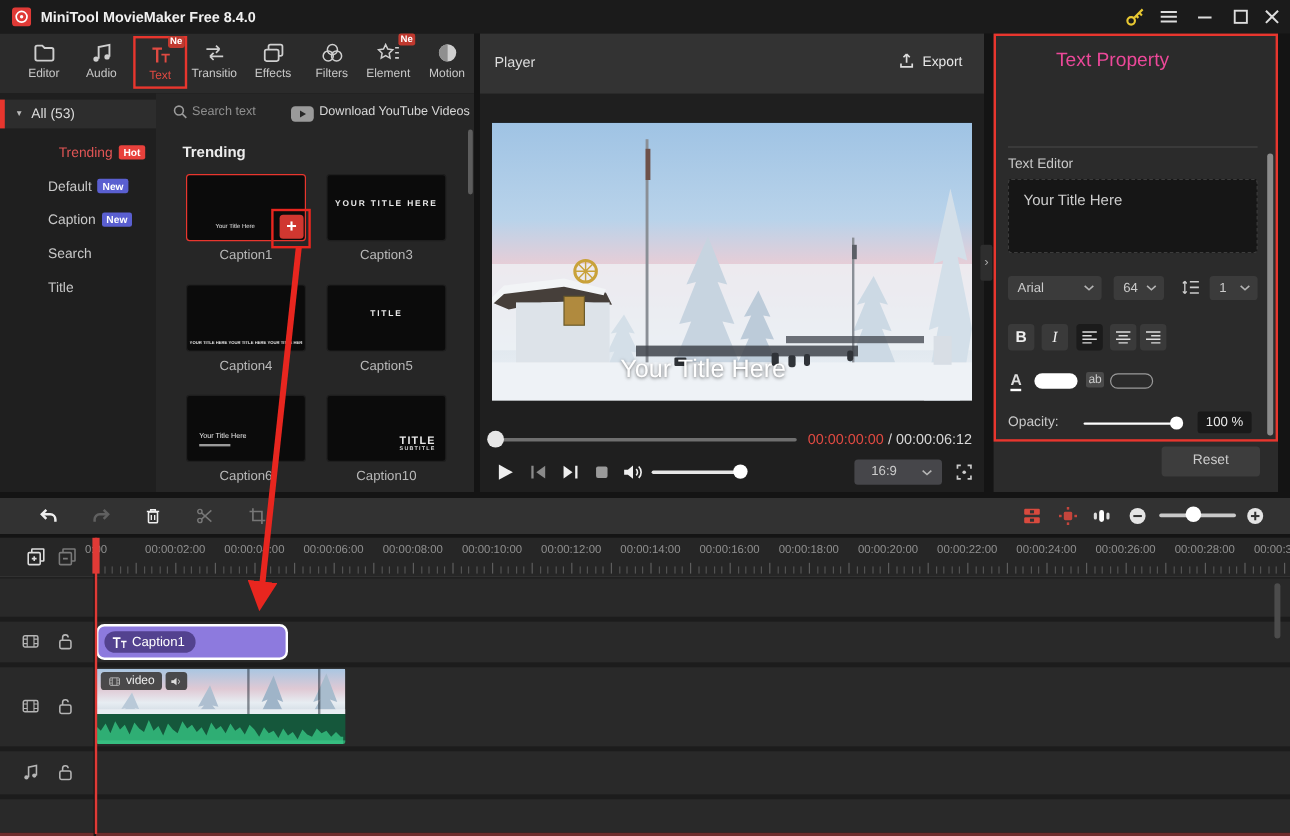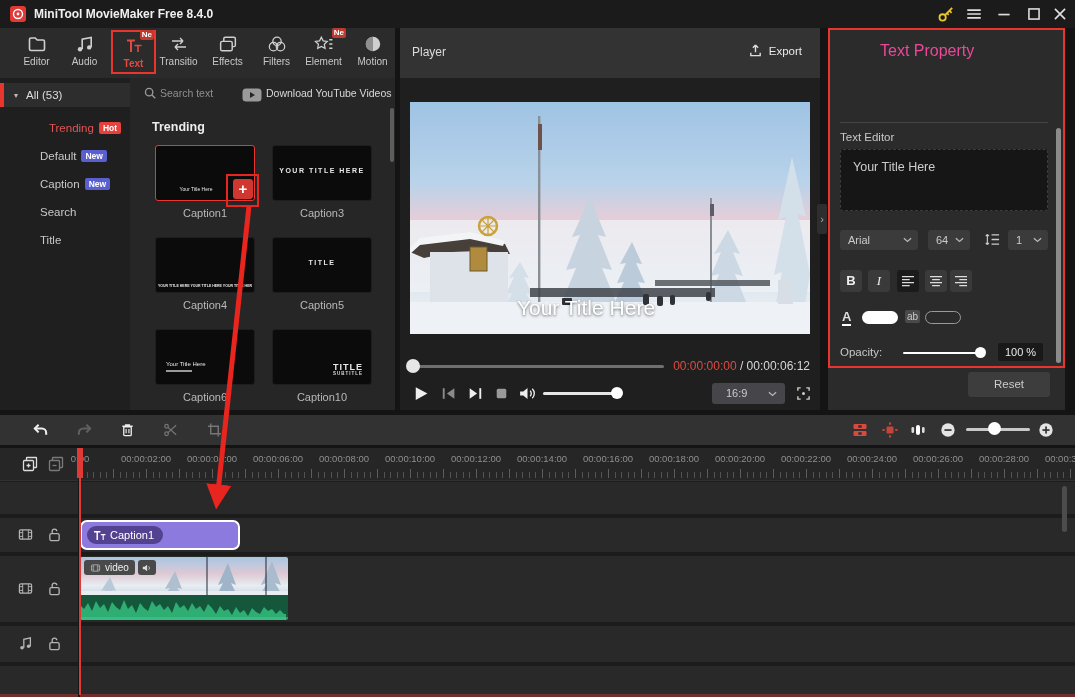--- a/index.html
+++ b/index.html
@@ -10,21 +10,21 @@
   .titlebar{position:absolute;left:0;top:0;width:1075px;height:28px;background:#1b1b1b;}
   .titlebar .logo{position:absolute;left:10px;top:6px;width:16px;height:16px;}
   .titlebar .wtitle{position:absolute;left:34px;top:7px;font-size:12px;font-weight:bold;color:#f0f0f0;}
   .winbtn{position:absolute;top:5px;width:18px;height:18px;}
   
   .toolbar{position:absolute;left:0;top:28px;width:395px;height:50px;background:#2b2b2b;}
   .tb-item{position:absolute;top:2px;height:44px;width:45px;text-align:center;cursor:pointer;}
   .tb-item .tbic{display:block;width:20px;height:20px;margin:4px auto 2px auto;}
   .tb-item .tblabel{font-size:10px;color:#c8c8c8;}
   .tb-item.active{border:2px solid #e8362e;box-sizing:border-box;}
-  .tb-item.active .tblabel{color:#e04a42;font-weight:bold;}
+  .tb-item.active .tblabel{color:#e04a42;}
   .ne-badge{position:absolute;top:-2px;right:0px;background:#c0392f;color:#fff;font-size:8px;font-weight:bold;padding:1px 2px;border-radius:2px;line-height:1;}
   
   .sidebar{position:absolute;left:0;top:78px;width:130px;height:332px;background:#1f1f1f;}
   .sb-header{position:absolute;left:0;top:5px;width:130px;height:24px;background:#2d2d2d;border-left:4px solid #e8362e;box-sizing:border-box;line-height:24px;color:#ddd;font-size:11.5px;cursor:pointer;}
   .sb-header .tri{display:inline-block;margin:0 8px 0 10px;font-size:8px;color:#bbb;vertical-align:1px;}
   .sb-item{position:absolute;left:0;width:130px;height:24px;line-height:24px;padding-left:40px;box-sizing:border-box;font-size:11.5px;color:#c8c8c8;cursor:pointer;white-space:nowrap;}
   .sb-item.active{color:#e05555;}
   .sb-badge{display:inline-block;margin-left:5px;color:#fff;font-size:8.5px;font-weight:bold;padding:1px 4px;border-radius:2px;vertical-align:1px;line-height:1.2;}
   
   .templates{position:absolute;left:130px;top:78px;width:265px;height:332px;background:#262626;}

